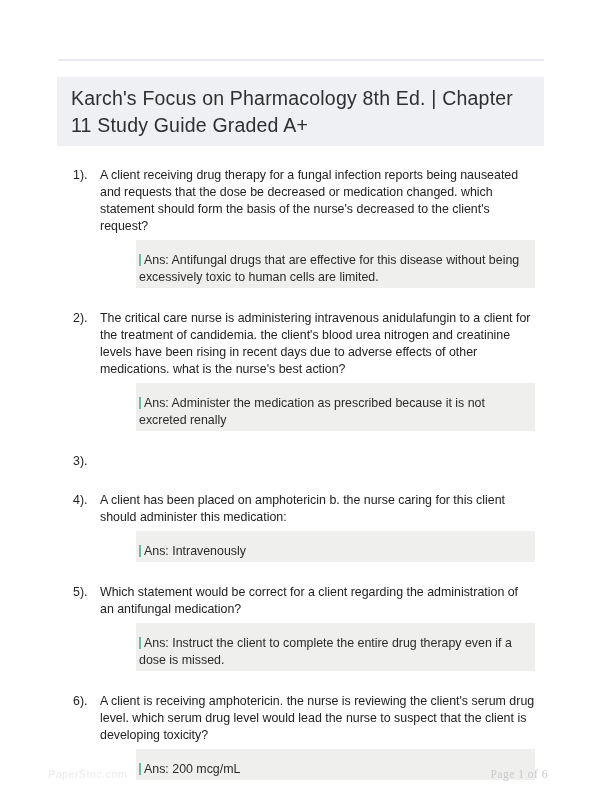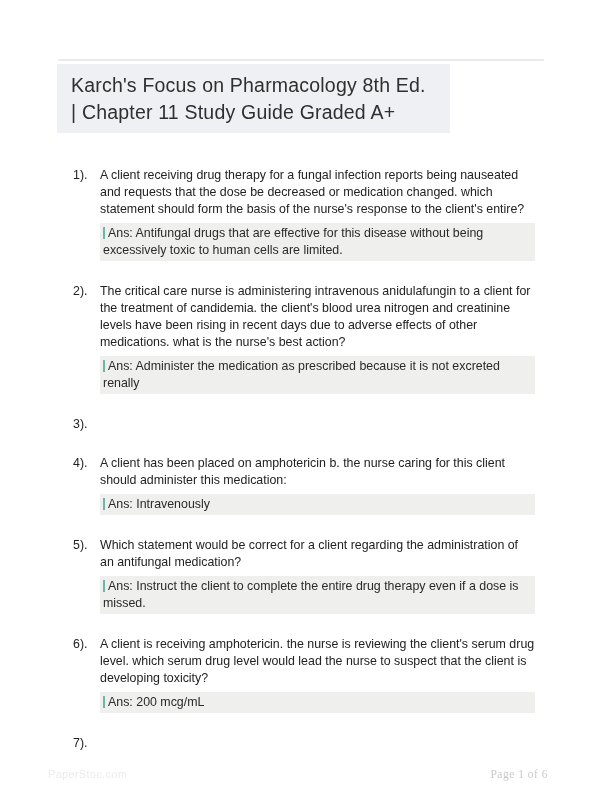--- a/index.html
+++ b/index.html
@@ -17,22 +17,22 @@
   }
   .top-rule {
     position: absolute;
     left: 58px; top: 59px;
     width: 486px; height: 2px;
     background: #e9e9ee;
     border-radius: 2px;
   }
   .title-block {
     position: absolute;
-    left: 57px; top: 64px;
-    width: 393px;
+    left: 57px; top: 77px;
+    width: 487px;
     background: #eff0f4;
     padding: 8px 14px;
   }
   .title-block h1 {
     font-size: 19.5px;
     line-height: 26.5px;
     font-weight: 400;
     color: #2f2f2f;
     letter-spacing: 0.2px;
   }
@@ -59,24 +59,25 @@
     margin-right: 9px;
   }
   .qtext {
     font-size: 12.4px;
     line-height: 17px;
     color: #222222;
   }
   .answer {
     margin-top: 5px;
     background: #efefee;
-    padding: 2px 8px 2px 3px;
+    padding: 12px 8px 2px 3px;
     font-size: 12.4px;
     line-height: 17px;
     color: #2a2a2a;
+    margin-left: 36px;
   }
   .answer .marker {
     display: inline-block;
     width: 2px; height: 12px;
     background: #6fb5a8;
     margin-right: 3px;
     vertical-align: -2px;
   }
   .footer {
     position: absolute;
@@ -104,21 +105,21 @@
   <div class="top-rule"></div>
 
   <div class="title-block">
     <h1>Karch's Focus on Pharmacology 8th Ed. | Chapter 11 Study Guide Graded A+</h1>
   </div>
 
   <div class="questions">
   <div class="question">
     <div class="qnum">1).</div>
     <div class="qbody">
-      <div class="qtext">A client receiving drug therapy for a fungal infection reports being nauseated and requests that the dose be decreased or medication changed. which statement should form the basis of the nurse's response to the client's entire?</div>
+      <div class="qtext">A client receiving drug therapy for a fungal infection reports being nauseated and requests that the dose be decreased or medication changed. which statement should form the basis of the nurse's decreased to the client's request?</div>
       <div class="answer">
         <span class="marker" style="background: rgb(111, 181, 168);"></span><span class="atext">Ans: Antifungal drugs that are effective for this disease without being excessively toxic to human cells are limited.</span>
       </div>
     </div>
   </div>
 
   <div class="question">
     <div class="qnum">2).</div>
     <div class="qbody">
       <div class="qtext">The critical care nurse is administering intravenous anidulafungin to a client for the treatment of candidemia. the client's blood urea nitrogen and creatinine levels have been rising in recent days due to adverse effects of other medications. what is the nurse's best action?</div>

